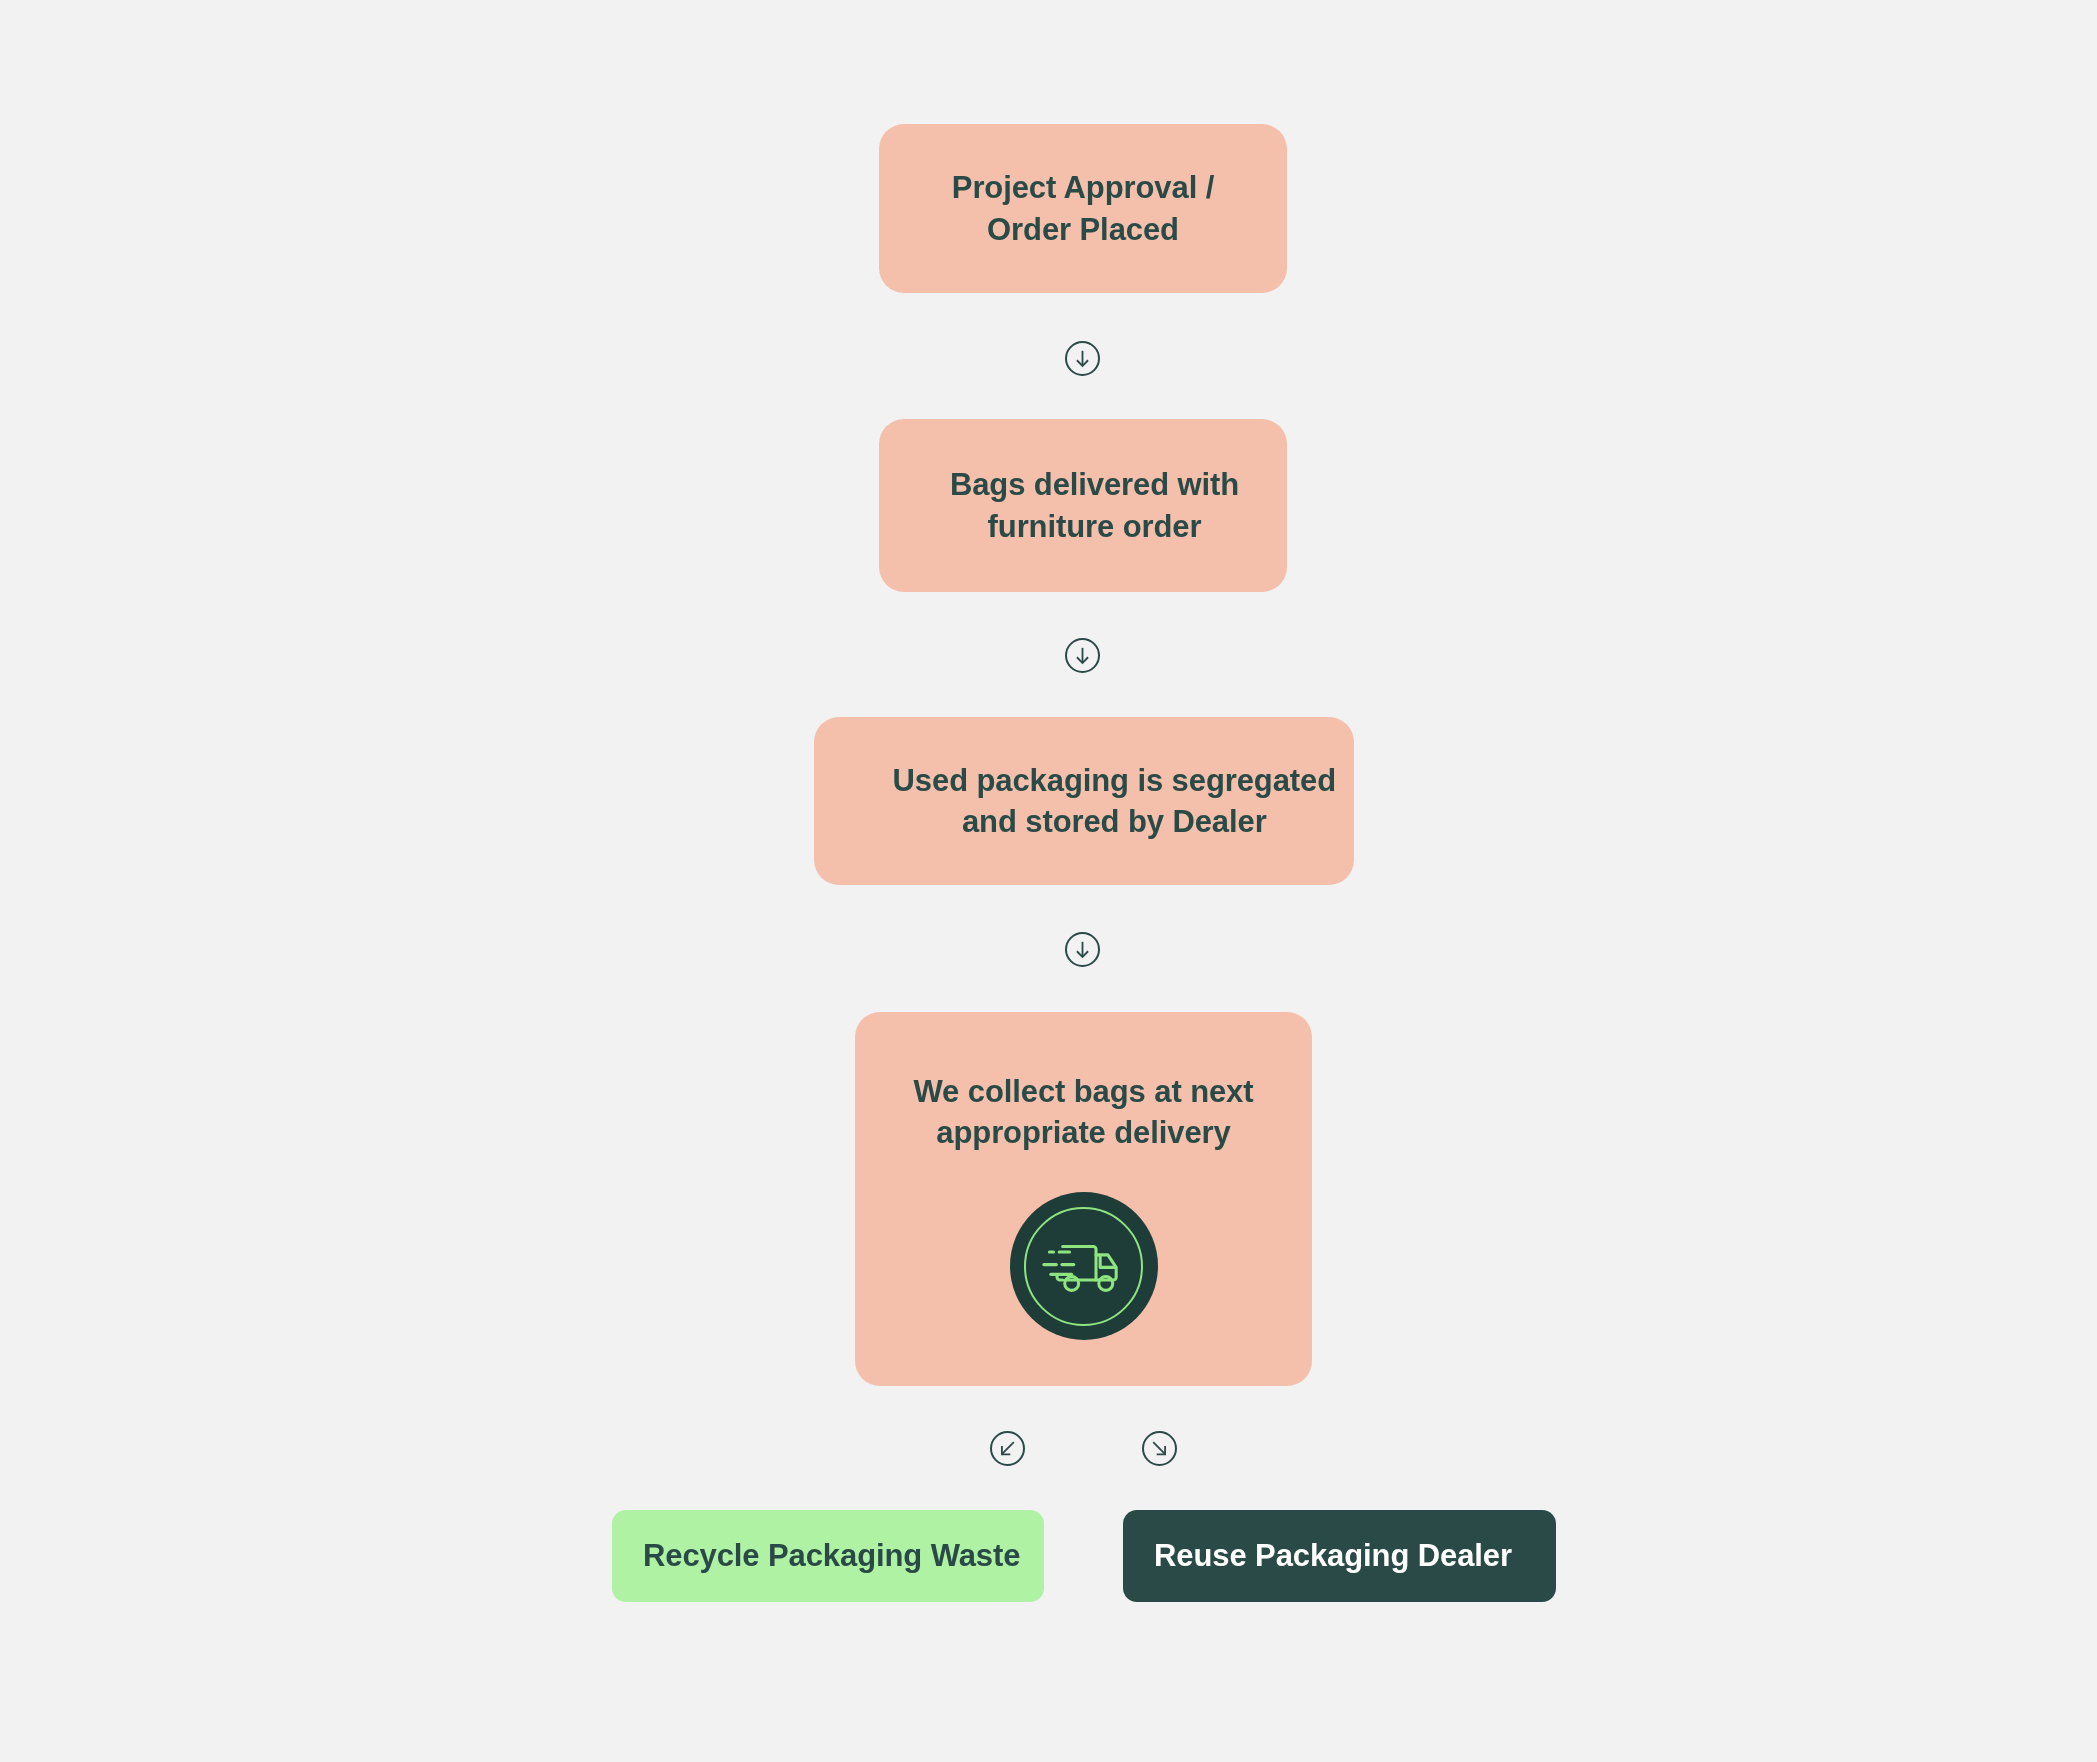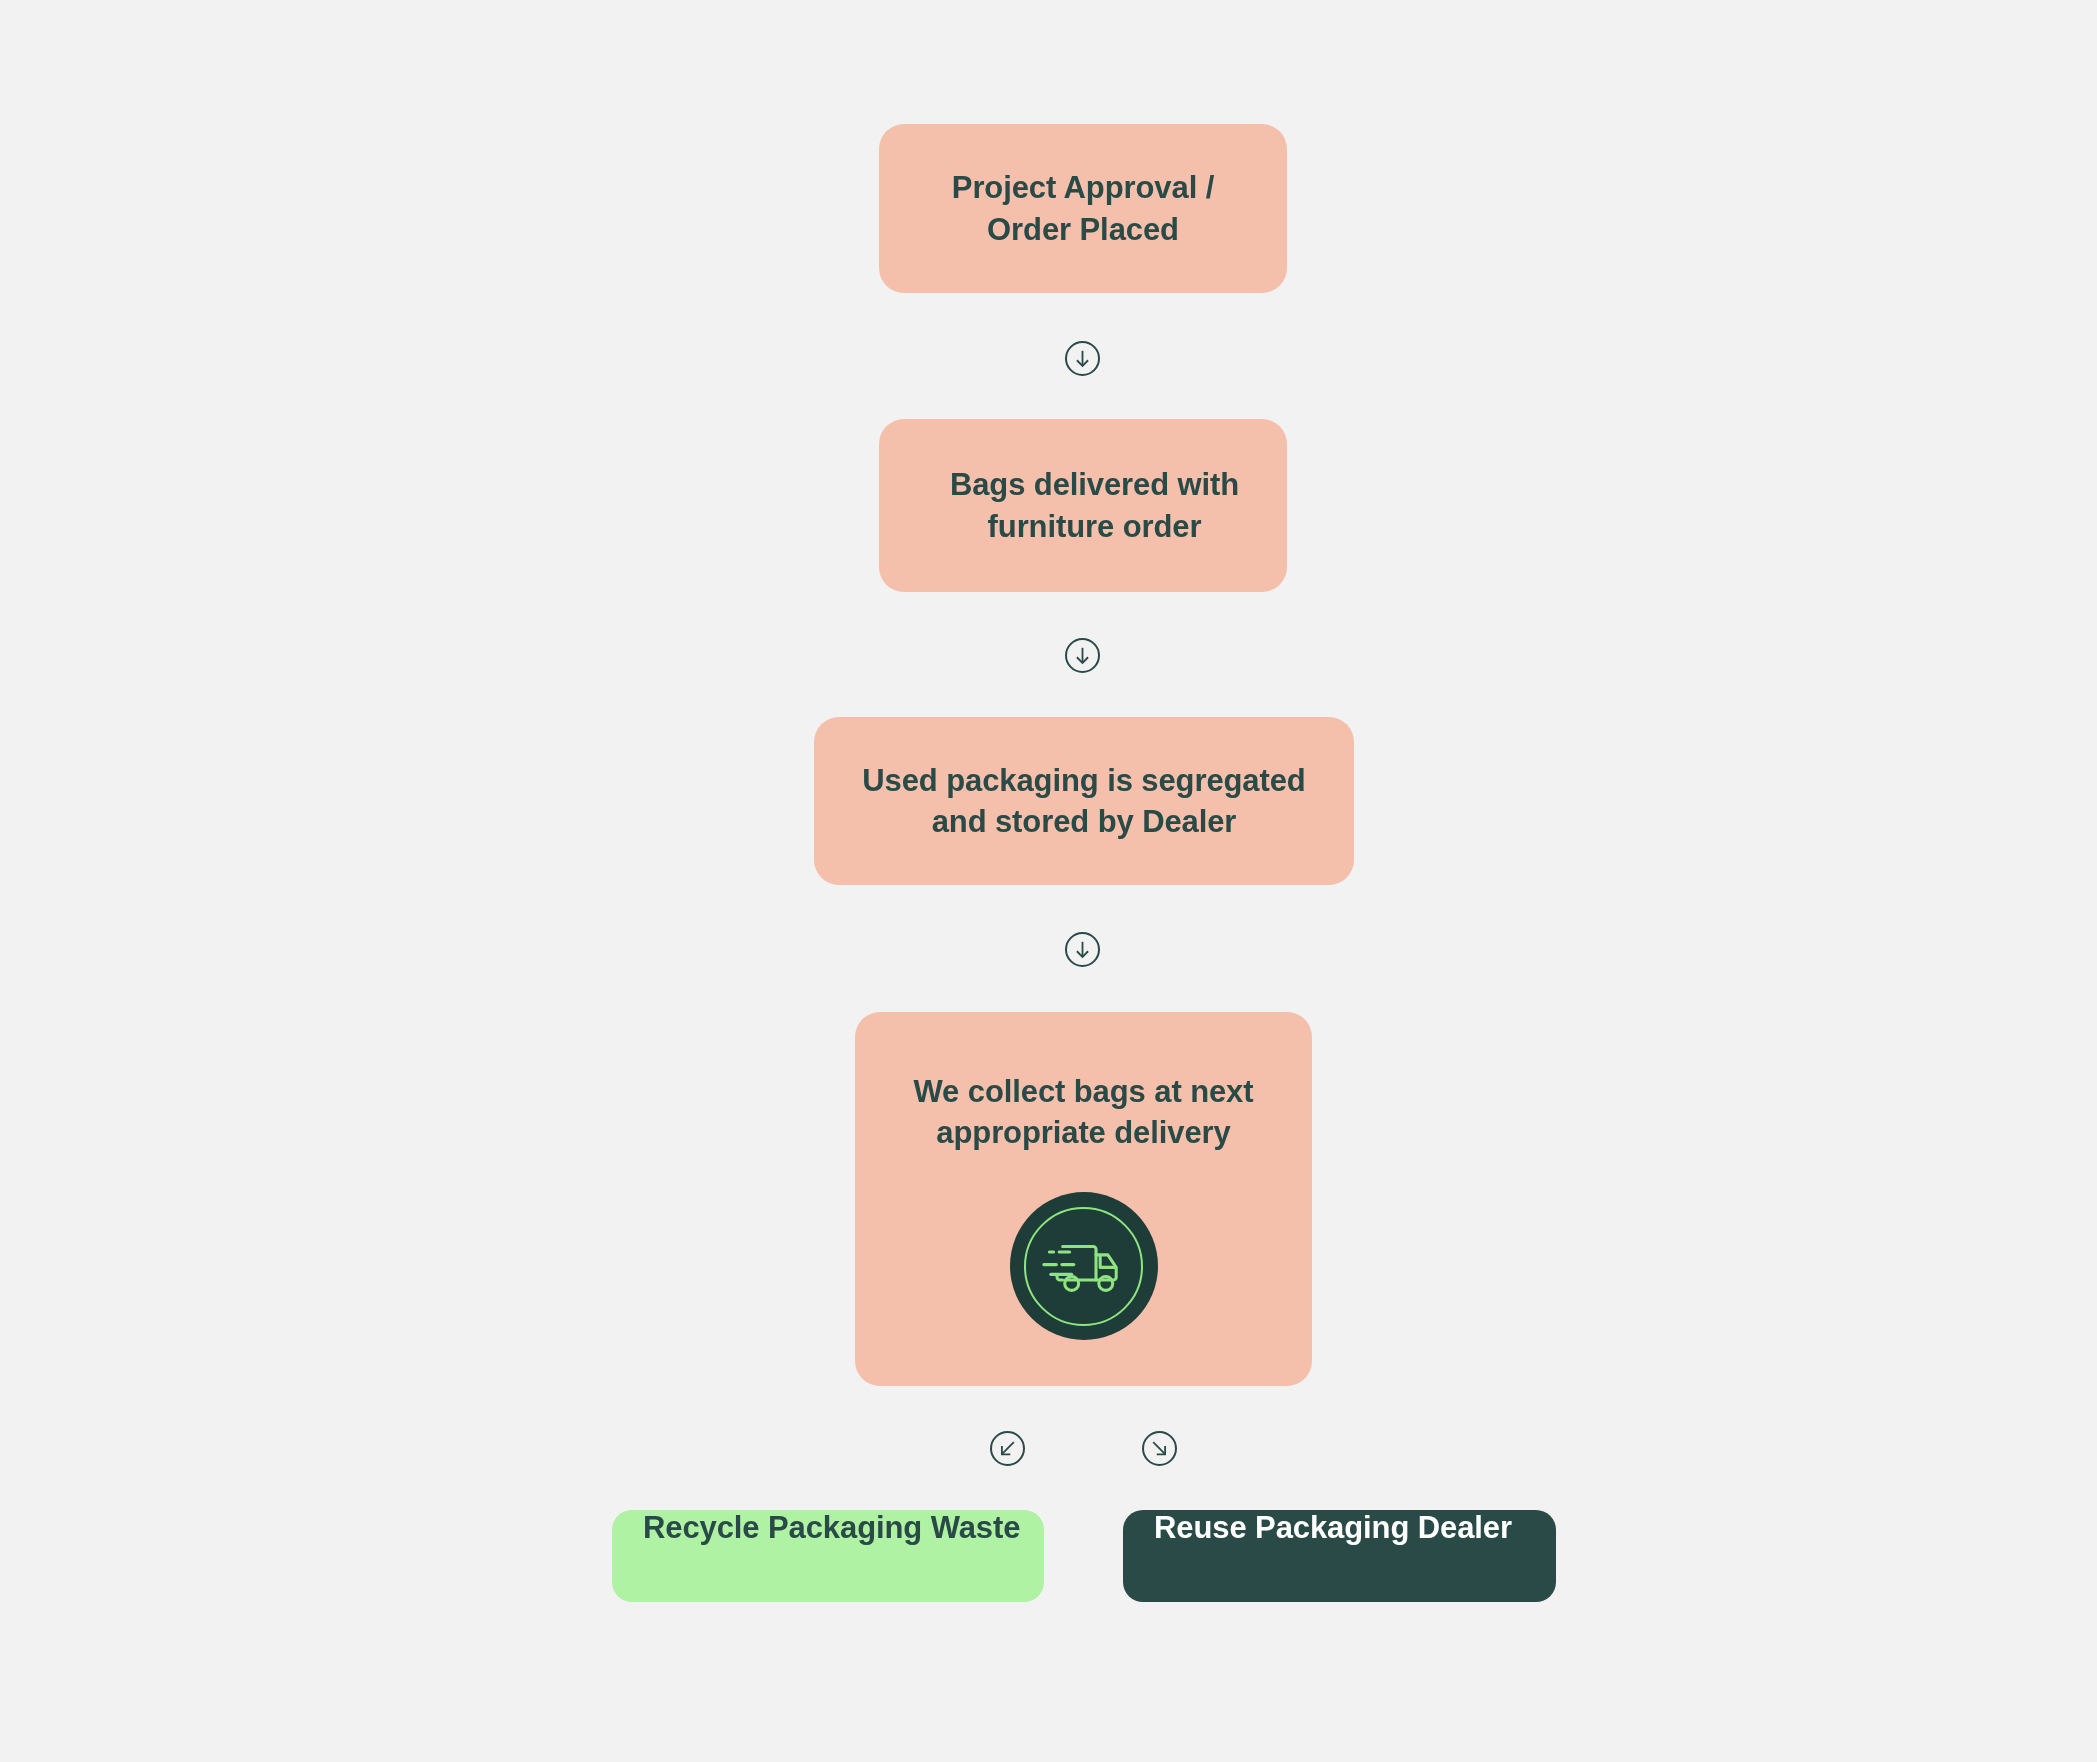--- a/index.html
+++ b/index.html
@@ -38,21 +38,21 @@
     font-weight: bold;
     line-height: 1.33;
     text-align: center;
     letter-spacing: -0.1px;
     white-space: pre-line;
     padding: 0 18px;
   }
 
   #node-1 { left: 859px; top: 124px;  width: 408px; height: 169px; }
   #node-2 { left: 859px; top: 419px;  width: 408px; height: 173px; padding-left: 23px; }
-  #node-3 { left: 794px; top: 717px; width: 540px; height: 168px; }
+  #node-3 { left: 794px; top: 717px; width: 540px; height: 168px; align-items: flex-end; }
   #node-4 {
     left: 835px; top: 1012px; width: 457px; height: 374px;
     justify-content: flex-start;
     padding-top: 59px;
   }
 
   
   .medallion {
     margin-top: 39px;
     width: 148px;
@@ -87,23 +87,23 @@
   }
   #conn-1 { left: 1045px; top: 341px; }
   #conn-2 { left: 1045px; top: 638px; }
   #conn-3 { left: 1045px; top: 932px; }
   #conn-left  { left: 970px; top: 1431px; }
   #conn-right { left: 1122px; top: 1431px; }
 
   
   .outcome {
     position: absolute;
-    border-radius: 20px;
-    display: flex;
-    align-items: flex-start;
+    border-radius: 14px;
+    display: flex;
+    align-items: center;
     box-sizing: border-box;
     padding-left: 31px;
   }
   .outcome-label {
     font-size: 31px;
     font-weight: bold;
     letter-spacing: -0.1px;
   }
   #outcome-recycle {
     left: 592px; top: 1510px; width: 432px; height: 92px;

